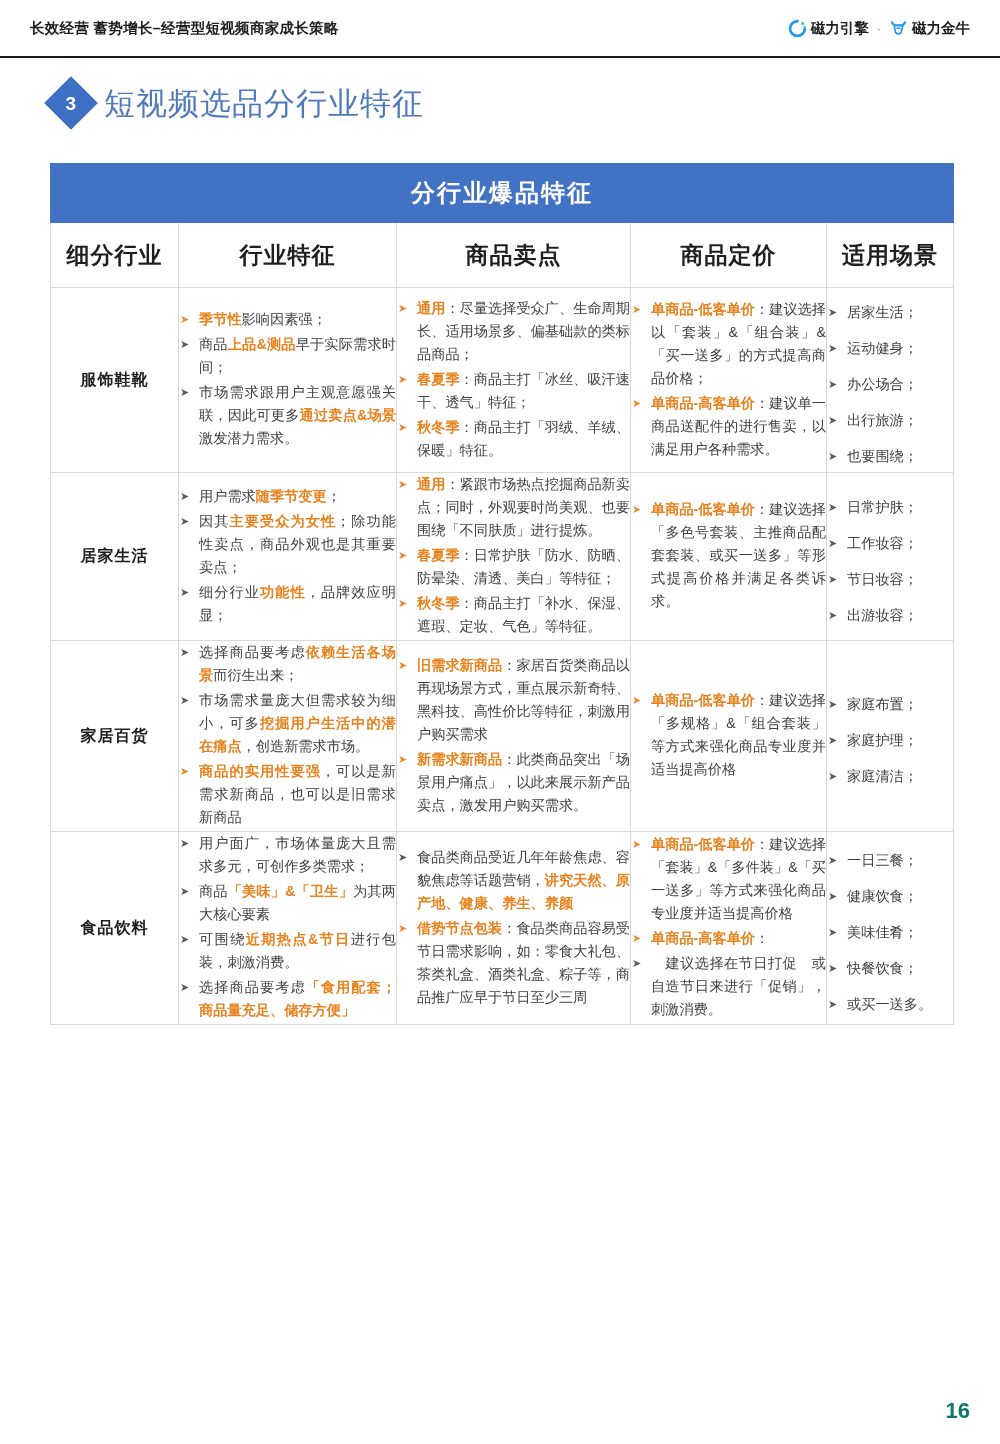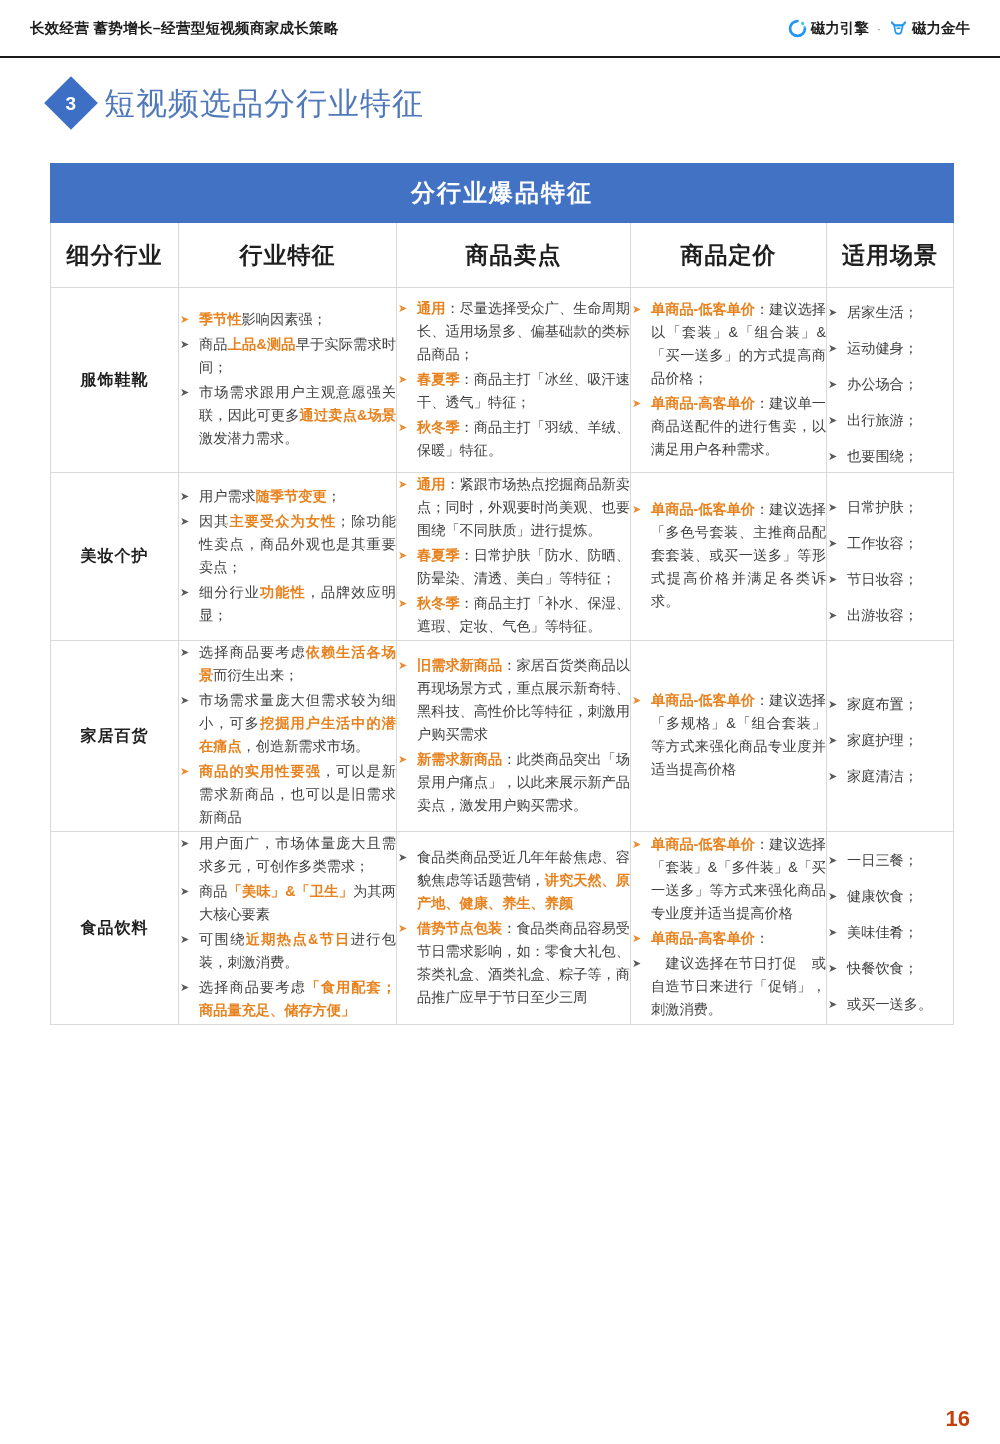--- a/index.html
+++ b/index.html
@@ -167,24 +167,24 @@
   ul.bl > li.o::before { color: #ed8b32; }
   ul.bl.short > li { margin-bottom: 4px; margin-top: 13px; }
 
   .hl { color: #e8821e; font-weight: bold; }
   .plain { color: #3f3f3f; font-weight: normal; }
 
   
   .page-number {
     position: absolute;
     right: 30px;
-    bottom: 12px;
+    bottom: 20px;
     font-size: 22px;
     font-weight: bold;
-    color: #c2410c;
+    color: #0f766e;
   }
 </style>
 </head>
 <body>
 
 <div class="page-header">
   <div class="header-title">长效经营 蓄势增长–经营型短视频商家成长策略</div>
   <div class="brand-cluster">
     <div class="brand">
       <span>
@@ -263,21 +263,21 @@
             <ul class="bl short">
               <li><span class="plain">居家生活；</span></li>
               <li><span class="plain">运动健身；</span></li>
               <li><span class="plain">办公场合；</span></li>
               <li><span class="plain">出行旅游；</span></li>
               <li><span class="plain">也要围绕；</span></li>
             </ul>
           </td>
         </tr>
         <tr>
-          <td class="cat-cell">美妆个护</td>
+          <td class="cat-cell">居家生活</td>
           <td class="list-cell">
             <ul class="bl">
               <li><span class="plain">用户需求</span><span class="hl">随季节变更</span><span class="plain">；</span></li>
               <li><span class="plain">因其</span><span class="hl">主要受众为女性</span><span class="plain">；除功能性卖点，商品外观也是其重要卖点；</span></li>
               <li><span class="plain">细分行业</span><span class="hl">功能性</span><span class="plain">，品牌效应明显；</span></li>
             </ul>
           </td>
           <td class="list-cell">
             <ul class="bl">
               <li class="o"><span class="hl">通用</span><span class="plain">：紧跟市场热点挖掘商品新卖点；同时，外观要时尚美观、也要围绕「不同肤质」进行提炼。</span></li>

